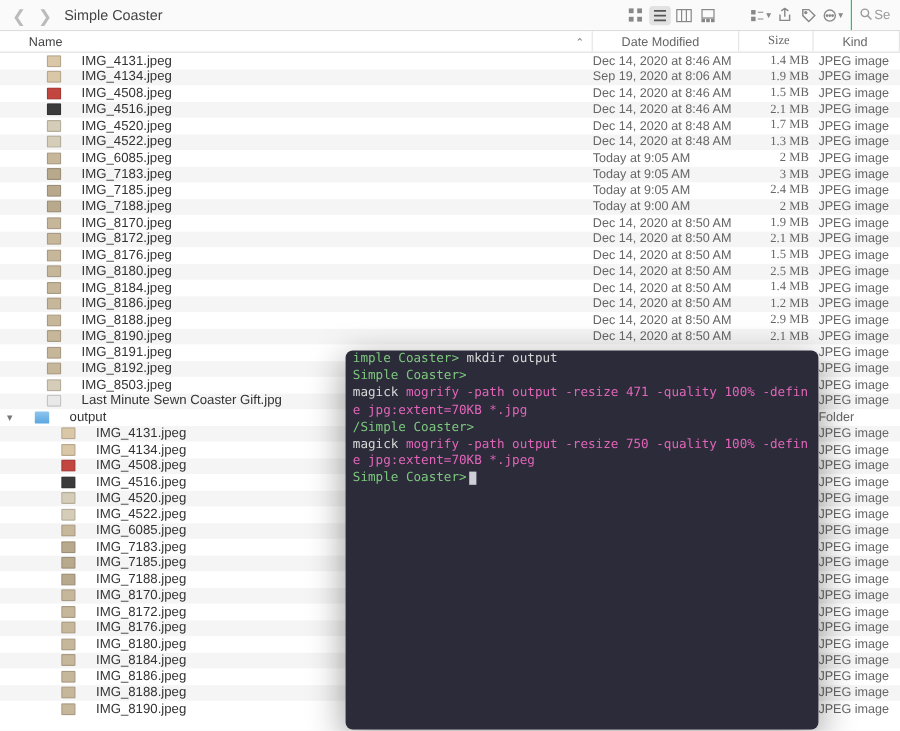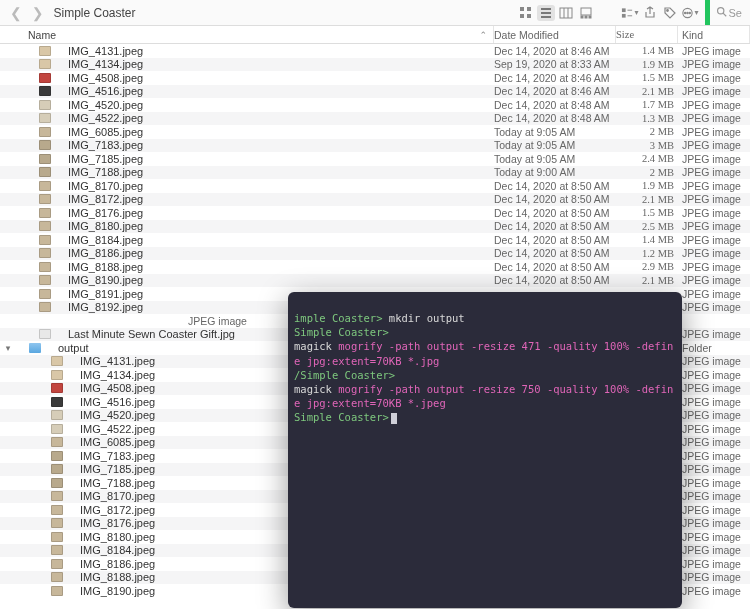--- a/index.html
+++ b/index.html
@@ -22,38 +22,38 @@
   gap: 6px;
 }
 .nav-btn { color: #bbb; font-size: 14px; padding: 0 2px; }
 .title { color: #444; font-size: 12px; margin-left: 2px; flex: 1; }
 .tb-group { display: flex; gap: 2px; align-items: center; }
 .tb-icon { width: 18px; height: 16px; display:flex; align-items:center; justify-content:center; color:#888; }
 .tb-icon svg { width: 14px; height: 14px; }
 .tb-icon.active { background: #e2e2e2; border-radius: 3px; color:#555;}
 .search {
   display:flex; align-items:center; gap:2px;
-  border-left: 5px solid #22c55e; padding-left: 6px; height: 100%;
+  border-left: 1px solid #22c55e; padding-left: 6px; height: 100%;
   color:#999;
 }
 .header-row {
   height: 18px;
   background: #fff;
   border-bottom: 1px solid #ddd;
   display: flex;
   align-items: center;
   font-size: 10.5px;
   color: #444;
 }
 .col-name { flex: 1; padding-left: 28px; position: relative; }
 .col-sort { position:absolute; right: 6px; color:#888; font-size:9px;}
 .col-date { width: 122px; }
 .col-size { width: 62px; text-align: right; padding-right: 4px; }
 .col-kind { width: 72px; padding-left: 4px; }
-.hcell { border-right: 1px solid transparent; }
+.hcell { border-right: 1px solid transparent; padding-left: 24px; }
 .header-row .hcell { border-right: 1px solid #e5e5e5; height:100%; display:flex; align-items:center;}
 .header-row .col-name { border-left: none;}
 .list { position: absolute; top: 44px; left:0; right:0; bottom:0; overflow:hidden; background:#fff;}
 .row {
   height: 13.5px;
   display: flex;
   align-items: center;
   font-size: 11px;
   color: #333;
 }
@@ -83,21 +83,21 @@
   display:flex; align-items:center; padding: 0 6px; gap:5px;
   position:relative;
 }
 .tlight { width:8px; height:8px; border-radius:50%; }
 .tl-r{background:#ff5f56;} .tl-y{background:#ffbd2e;} .tl-g{background:#27c93f;}
 .term-label { font-size:10px; color:#444; margin-left:2px;}
 .term-blackbar {
   flex:1; height:10px; background:#222; border-radius:5px; margin:0 6px;
 }
 .term-right { font-size:9px; color:#555;}
-.term-body { padding: 19px 6px; color:#ccc; word-break: break-all;}
+.term-body { padding: 0 6px; color:#ccc; word-break: break-all;}
 .prompt-path { color:#7ec87e; }
 .cmd { color:#d8d8d8; }
 .mag { color:#e065b8; }
 .cursor { display:inline-block; width:6px; height:11px; background:#cfcfd8; vertical-align:middle; margin-left:2px;}
 </style>
 </head>
 <body>
 
 <div class="toolbar">
   <span class="nav-btn">❮</span>
@@ -195,21 +195,21 @@
       <div class="col-date">Dec 14, 2020 at 8:46 AM</div>
       <div class="col-size">1.4 MB</div>
       <div class="col-kind">JPEG image</div>
     </div>
     <div class="row">
       <div class="col-name">
         <span class="disclosure"></span>
         <span class="thumb" style="background:#d9c7a7;border:0.5px solid rgba(0,0,0,0.15);"></span>
         <span class="fname">IMG_4134.jpeg</span>
       </div>
-      <div class="col-date">Sep 19, 2020 at 8:33 AM</div>
+      <div class="col-date">Sep 19, 2020 at 8:06 AM</div>
       <div class="col-size">1.9 MB</div>
       <div class="col-kind">JPEG image</div>
     </div>
     <div class="row">
       <div class="col-name">
         <span class="disclosure"></span>
         <span class="thumb" style="background:#c2453f;border:0.5px solid rgba(0,0,0,0.15);"></span>
         <span class="fname">IMG_4508.jpeg</span>
       </div>
       <div class="col-date">Dec 14, 2020 at 8:46 AM</div>
@@ -380,20 +380,25 @@
       <div class="col-name">
         <span class="disclosure"></span>
         <span class="thumb" style="background:#c7b79a;border:0.5px solid rgba(0,0,0,0.15);"></span>
         <span class="fname">IMG_8192.jpeg</span>
       </div>
       <div class="col-date"></div>
       <div class="col-size"></div>
       <div class="col-kind">JPEG image</div>
     </div>
     <div class="row">
+      <div class="col-name">
+        <span class="disclosure"></span>
+        <span class="thumb" style="background:#d6cdb8;border:0.5px solid rgba(0,0,0,0.15);"></span>
+        <span class="fname">IMG_8503.jpeg</span>
+      </div>
       <div class="col-date"></div>
       <div class="col-size"></div>
       <div class="col-kind">JPEG image</div>
     </div>
     <div class="row">
       <div class="col-name">
         <span class="disclosure"></span>
         <span class="thumb" style="background:#e8e8e8;border:0.5px solid rgba(0,0,0,0.15);"></span>
         <span class="fname">Last Minute Sewn Coaster Gift.jpg</span>
       </div>

